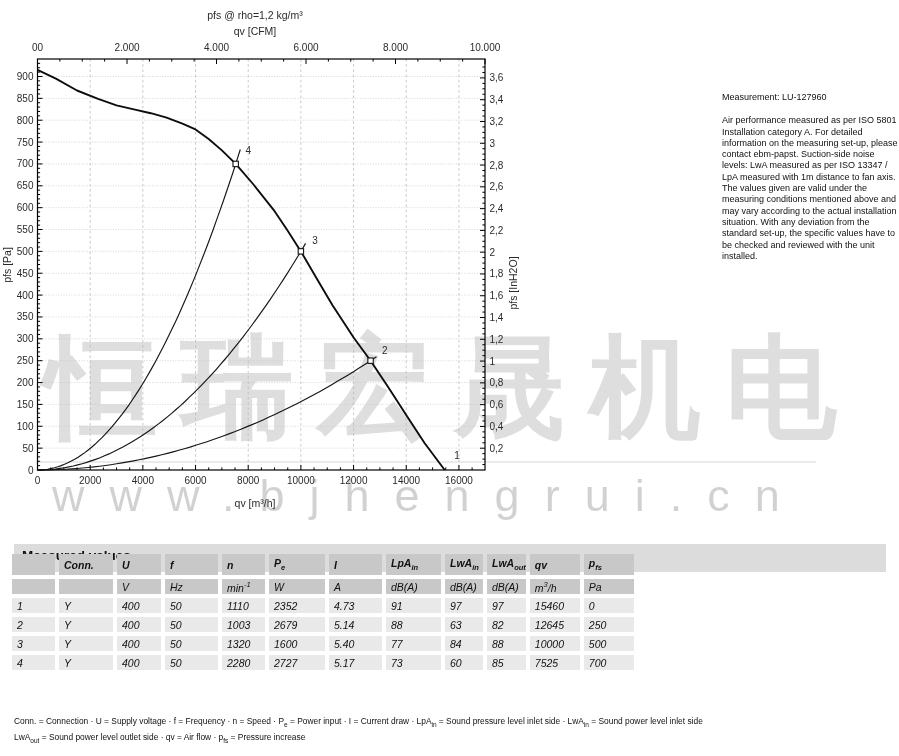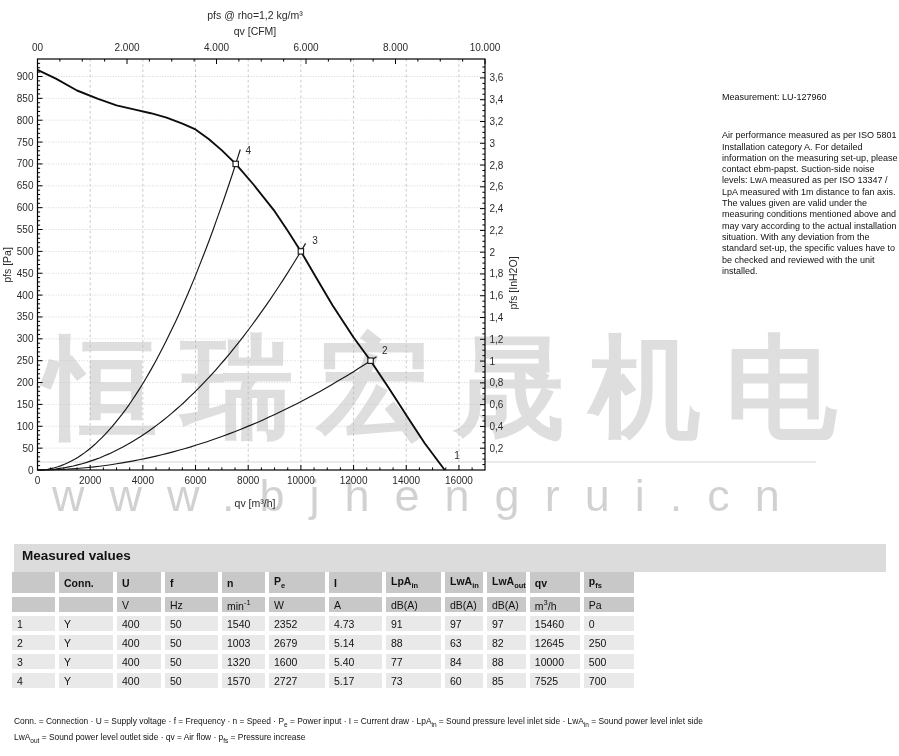--- a/index.html
+++ b/index.html
@@ -8,25 +8,25 @@
   
   .wm-cjk{position:absolute;left:45px;top:330px;z-index:0;font-size:112px;line-height:115px;
           font-weight:700;letter-spacing:24px;color:rgba(0,0,0,0.13);white-space:nowrap;}
   .wm-rule{position:absolute;left:36px;top:461px;width:780px;height:2px;background:rgba(0,0,0,0.08);z-index:0;}
   .wm-url{position:absolute;left:52px;top:472px;z-index:0;font-size:45px;line-height:48px;
           letter-spacing:25px;color:rgba(0,0,0,0.18);white-space:nowrap;}
   
   #chart{position:absolute;left:0;top:0;z-index:1;}
   
   .note{position:absolute;left:722px;top:92px;width:178px;z-index:2;font-size:9px;line-height:11.3px;color:#101010;}
-  .note .nid{margin-bottom:27px;}
+  .note .nid{margin-bottom:12px;}
   
   .mv-bar{position:absolute;left:14px;top:544px;width:872px;height:28px;line-height:24px;
           background:#dcdcdc;z-index:2;font-size:13.5px;font-weight:700;padding-left:8px;box-sizing:border-box;}
-  table.mv{position:absolute;left:8px;top:568px;z-index:2;border-collapse:separate;border-spacing:4px;}
+  table.mv{position:absolute;left:8px;top:550px;z-index:2;border-collapse:separate;border-spacing:4px;font-style:italic;}
   table.mv td{font-size:10.5px;padding:0 0 0 5px;vertical-align:middle;white-space:nowrap;}
   tr.hdr td{background:#c8c8c8;font-weight:700;height:21px;}
   tr.unit td{background:#c8c8c8;height:15px;}
   tr.data td{background:#e9e9e9;height:15px;}
   table.mv sub{font-size:7.5px;}
   table.mv sup{font-size:7.5px;}
   .legend{position:absolute;left:14px;top:715px;z-index:2;font-size:8.4px;line-height:13.5px;color:#101010;width:870px;}
   .legend sub{font-size:6.5px;}
 </style>
 </head>
@@ -410,21 +410,21 @@
       <td>dB(A)</td>
       <td>dB(A)</td>
       <td>m<sup>3</sup>/h</td>
       <td>Pa</td>
     </tr>
     <tr class="data">
       <td>1</td>
       <td>Y</td>
       <td>400</td>
       <td>50</td>
-      <td>1540</td>
+      <td>1110</td>
       <td>2352</td>
       <td>4.73</td>
       <td>91</td>
       <td>97</td>
       <td>97</td>
       <td>15460</td>
       <td>0</td>
     </tr>
     <tr class="data">
       <td>2</td>
@@ -452,21 +452,21 @@
       <td>84</td>
       <td>88</td>
       <td>10000</td>
       <td>500</td>
     </tr>
     <tr class="data">
       <td>4</td>
       <td>Y</td>
       <td>400</td>
       <td>50</td>
-      <td>1570</td>
+      <td>2280</td>
       <td>2727</td>
       <td>5.17</td>
       <td>73</td>
       <td>60</td>
       <td>85</td>
       <td>7525</td>
       <td>700</td>
     </tr>
   </tbody>
     </table>

